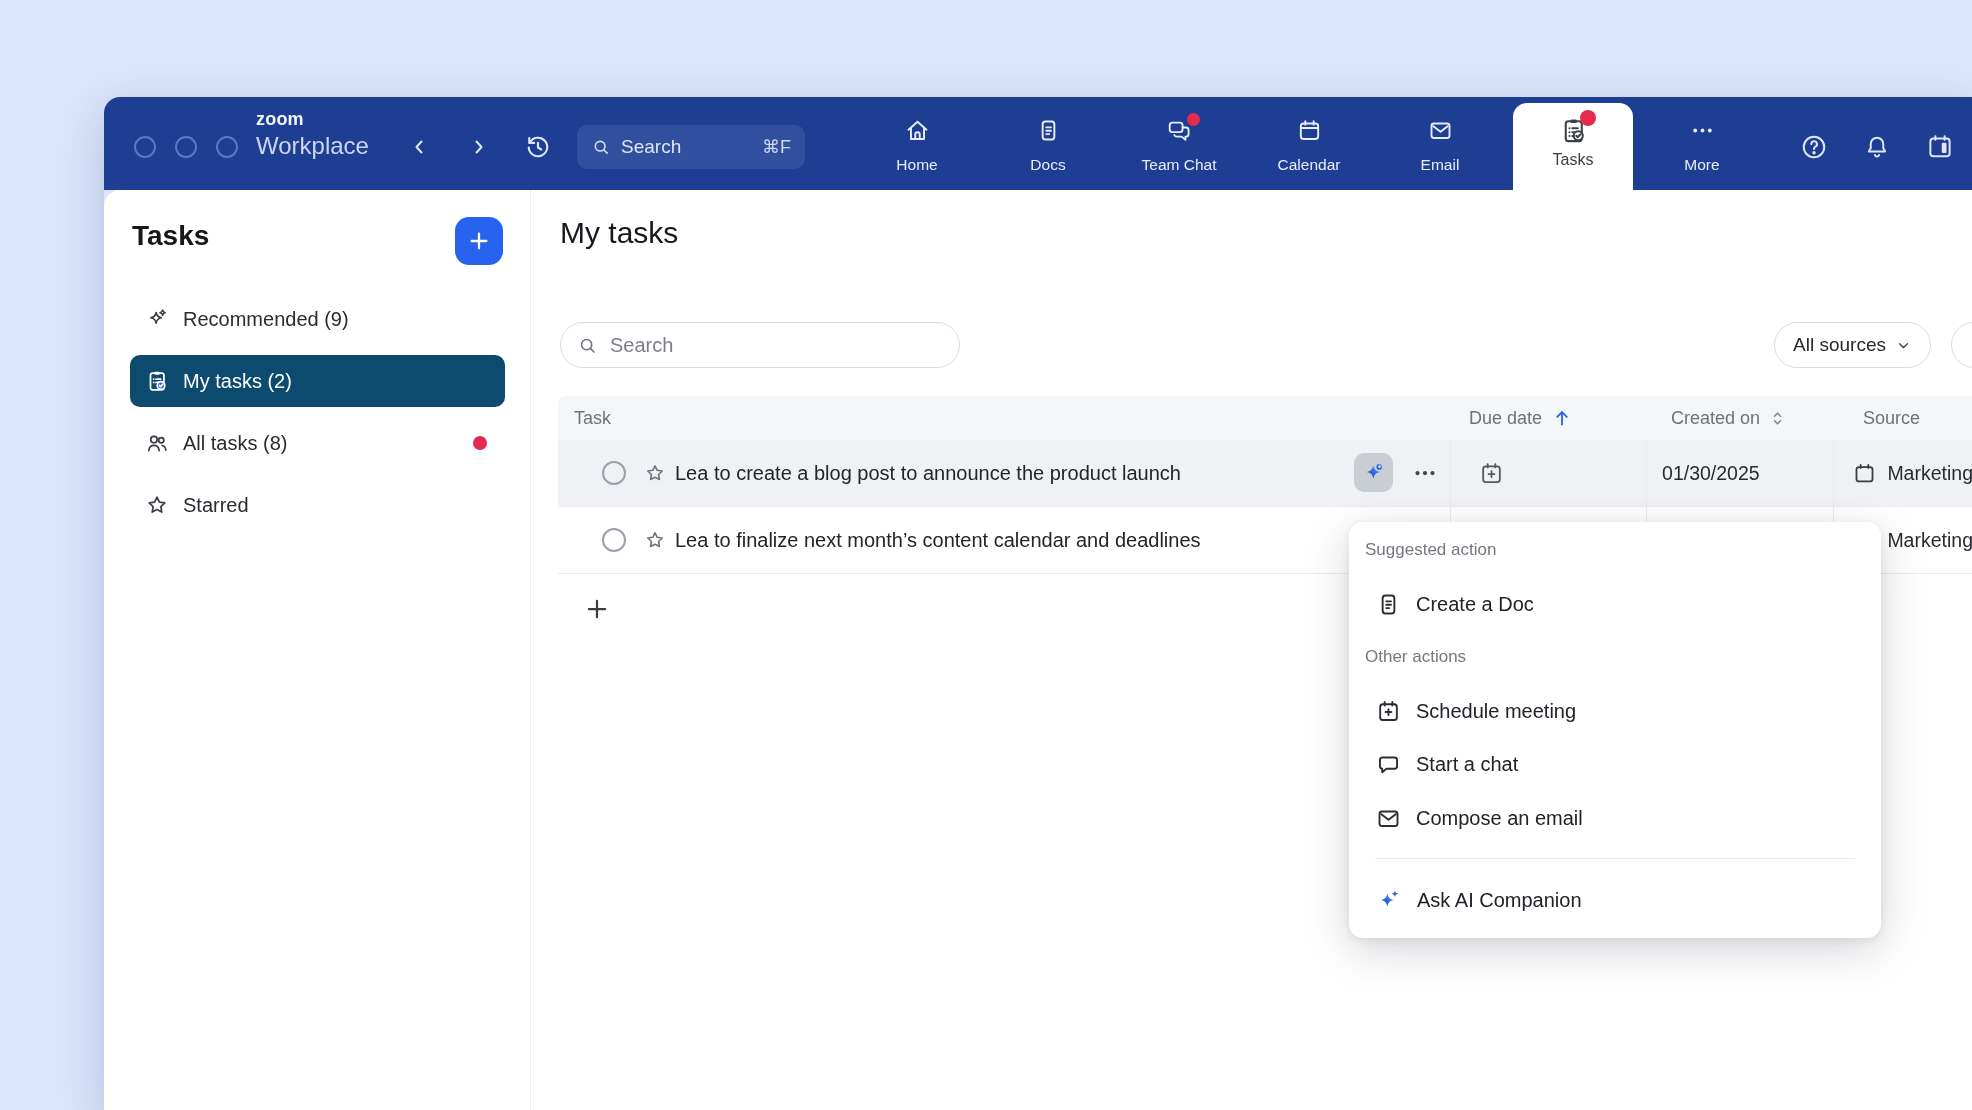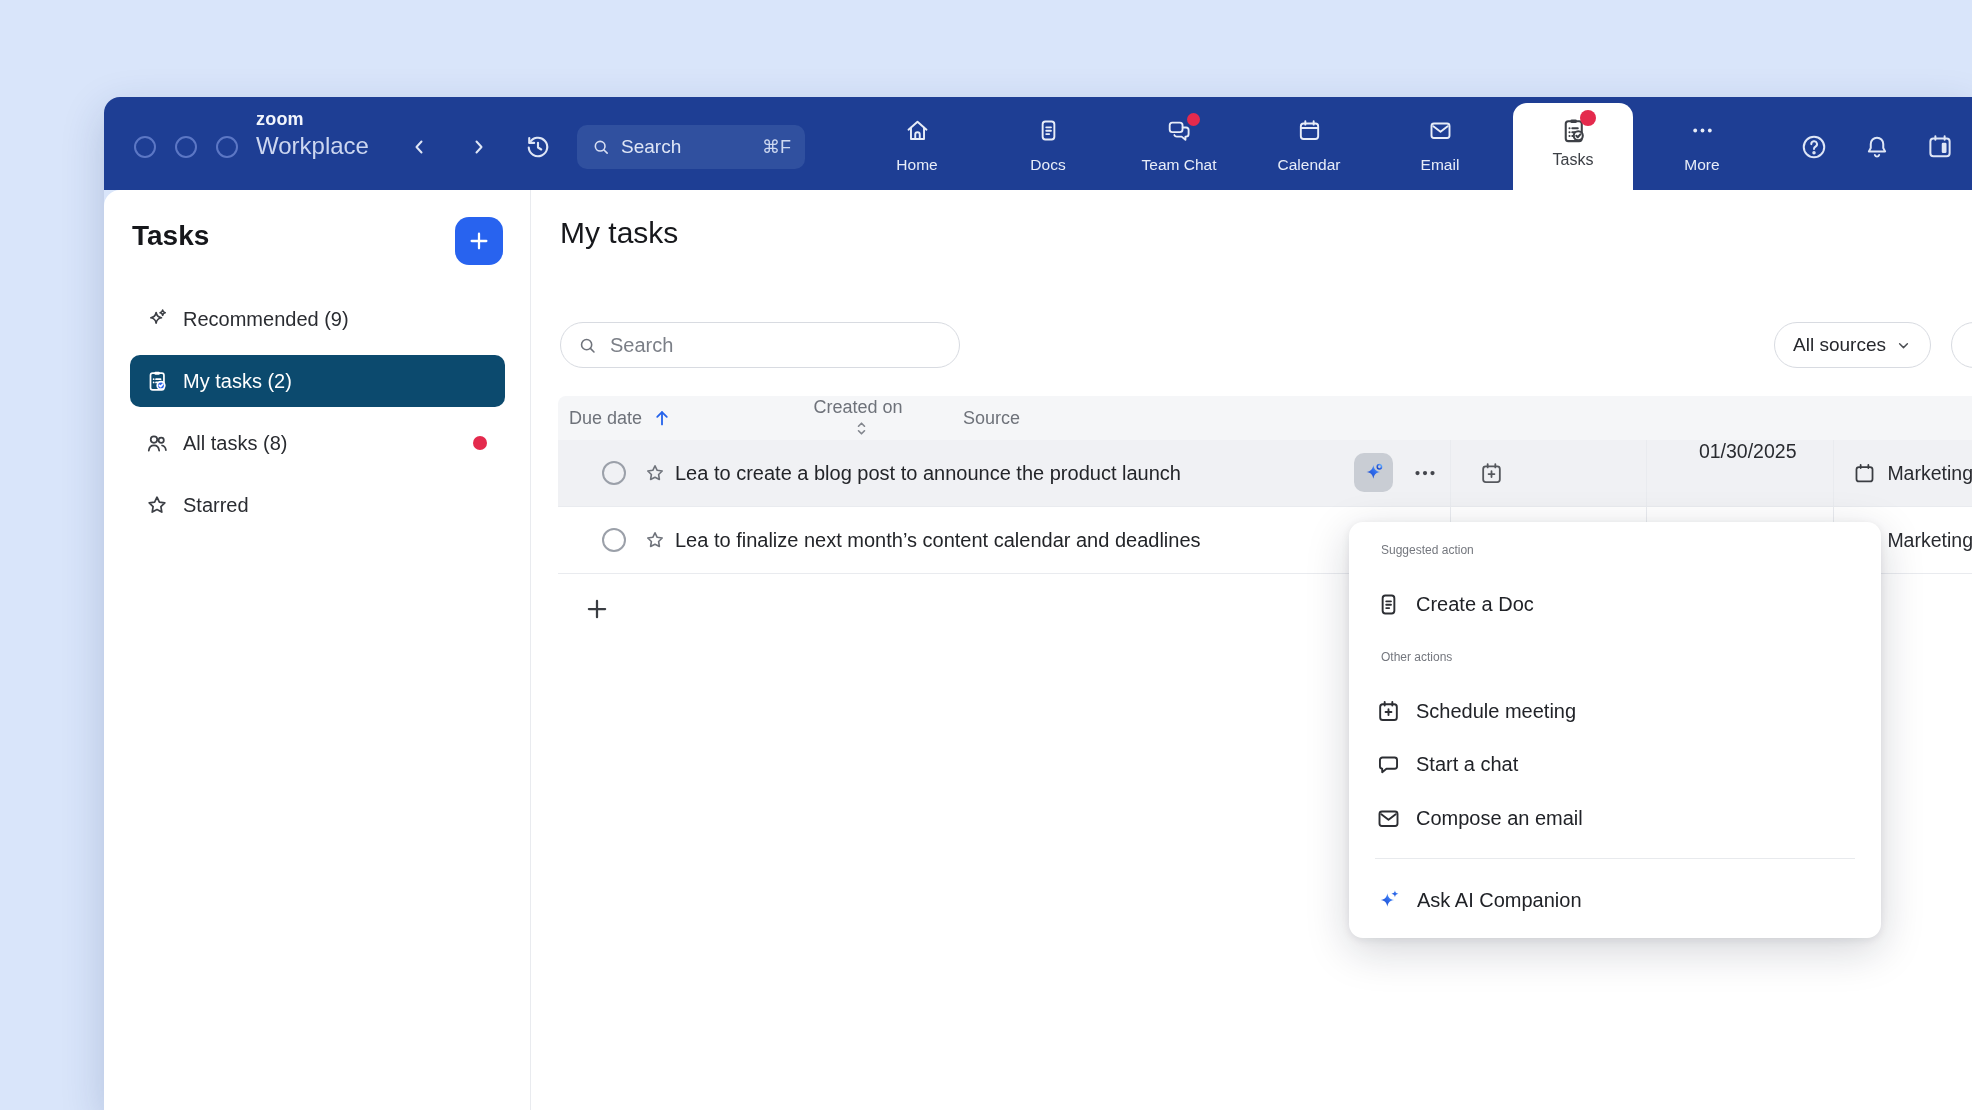--- a/index.html
+++ b/index.html
@@ -85,21 +85,21 @@
   #filter-pill-partial{
     position:absolute;left:1419px;top:132px;width:90px;height:46px;border:1.5px solid #d8dbe1;
     border-radius:23px;box-sizing:border-box;background:#fff;
   }
   
   #task-table{position:absolute;left:26px;top:206px;width:1415px;}
   .t-head{height:44px;background:#f5f6f8;border-radius:8px 0 0 0;display:flex;align-items:center;
     font-size:18px;color:#6e727a;}
   .col-task{width:900px;box-sizing:border-box;padding-left:16px;display:flex;align-items:center;}
   .col-due{width:198px;box-sizing:border-box;padding-left:11px;display:flex;align-items:center;}
-  .col-created{width:189px;box-sizing:border-box;padding-left:15px;display:flex;align-items:center;flex-direction:column;}
+  .col-created{width:189px;box-sizing:border-box;padding-left:15px;display:flex;align-items:center;}
   .col-source{flex:1;box-sizing:border-box;padding-left:18px;display:flex;align-items:center;}
   .t-row{height:66px;display:flex;align-items:stretch;border-bottom:1px solid #e9ebef;position:relative;}
   .t-row .col-due,.t-row .col-created,.t-row .col-source{border-left:1px solid #e9ebef;}
   .t-row.hovered{background:#f0f1f4;}
   .cell-task{width:900px;display:flex;align-items:center;box-sizing:border-box;padding-left:44px;position:relative;}
   .chk-circle{width:24px;height:24px;border:2px solid #9ba0a9;border-radius:50%;box-sizing:border-box;flex:none;cursor:pointer;}
   .row-star{margin-left:17px;color:#6f737b;flex:none;cursor:pointer;}
   .task-text{margin-left:8px;font-size:20px;color:#232529;white-space:nowrap;}
   .ai-chip{
     position:absolute;left:796px;top:13px;width:39px;height:39px;border-radius:10px;
@@ -112,21 +112,21 @@
   .source-text{margin-left:10px;font-size:19.5px;color:#292b30;white-space:nowrap;}
   #add-task-btn{position:absolute;left:24px;top:198px;width:30px;height:30px;color:#3a3d42;cursor:pointer;}
   
   .sort-up{margin-left:9px;color:#2563eb;}
   .sort-both{margin-left:7px;color:#83878e;}
   
   #action-menu{
     position:absolute;left:817px;top:332px;width:532px;height:416px;background:#fff;border-radius:14px;
     box-shadow:0 12px 44px rgba(15,23,42,.18), 0 2px 8px rgba(15,23,42,.08);z-index:30;
   }
-  .menu-label{position:absolute;left:32px;height:28px;line-height:28px;font-size:12px;color:#74777e;}
+  .menu-label{position:absolute;left:16px;height:28px;line-height:28px;font-size:17px;color:#74777e;}
   .menu-item{
     position:absolute;left:26px;right:26px;height:54px;display:flex;align-items:center;
     font-size:20px;color:#212328;cursor:pointer;gap:14px;
   }
   .menu-item .icon{color:#2c2e33;}
   .menu-divider{position:absolute;left:26px;right:26px;top:336px;height:1px;background:#e8eaed;}
 </style>
 </head>
 <body>
 
@@ -342,20 +342,23 @@
         <span class="icon">
           <svg width="17" height="17" viewBox="0 0 24 24" fill="none" stroke="#4a4d52" stroke-width="2" stroke-linecap="round" stroke-linejoin="round">
               <path d="M6.5 9.5l5.5 5.5 5.5-5.5"></path>
             </svg>
         </span>
       </div>
       <div id="filter-pill-partial"></div>
 
       <div id="task-table">
         <div class="t-head">
+          <div class="col-task">
+            <span>Task</span>
+          </div>
           <div class="col-due">
             <span>Due date</span>
             <span class="icon sort-up">
               <svg width="22" height="22" viewBox="0 0 24 24" fill="none" stroke="currentColor" stroke-width="2" stroke-linecap="round" stroke-linejoin="round">
                   <path d="M12 19V5.6"></path>
                   <path d="M6.8 10.8L12 5.6l5.2 5.2"></path>
                 </svg>
             </span>
           </div>
           <div class="col-created">

